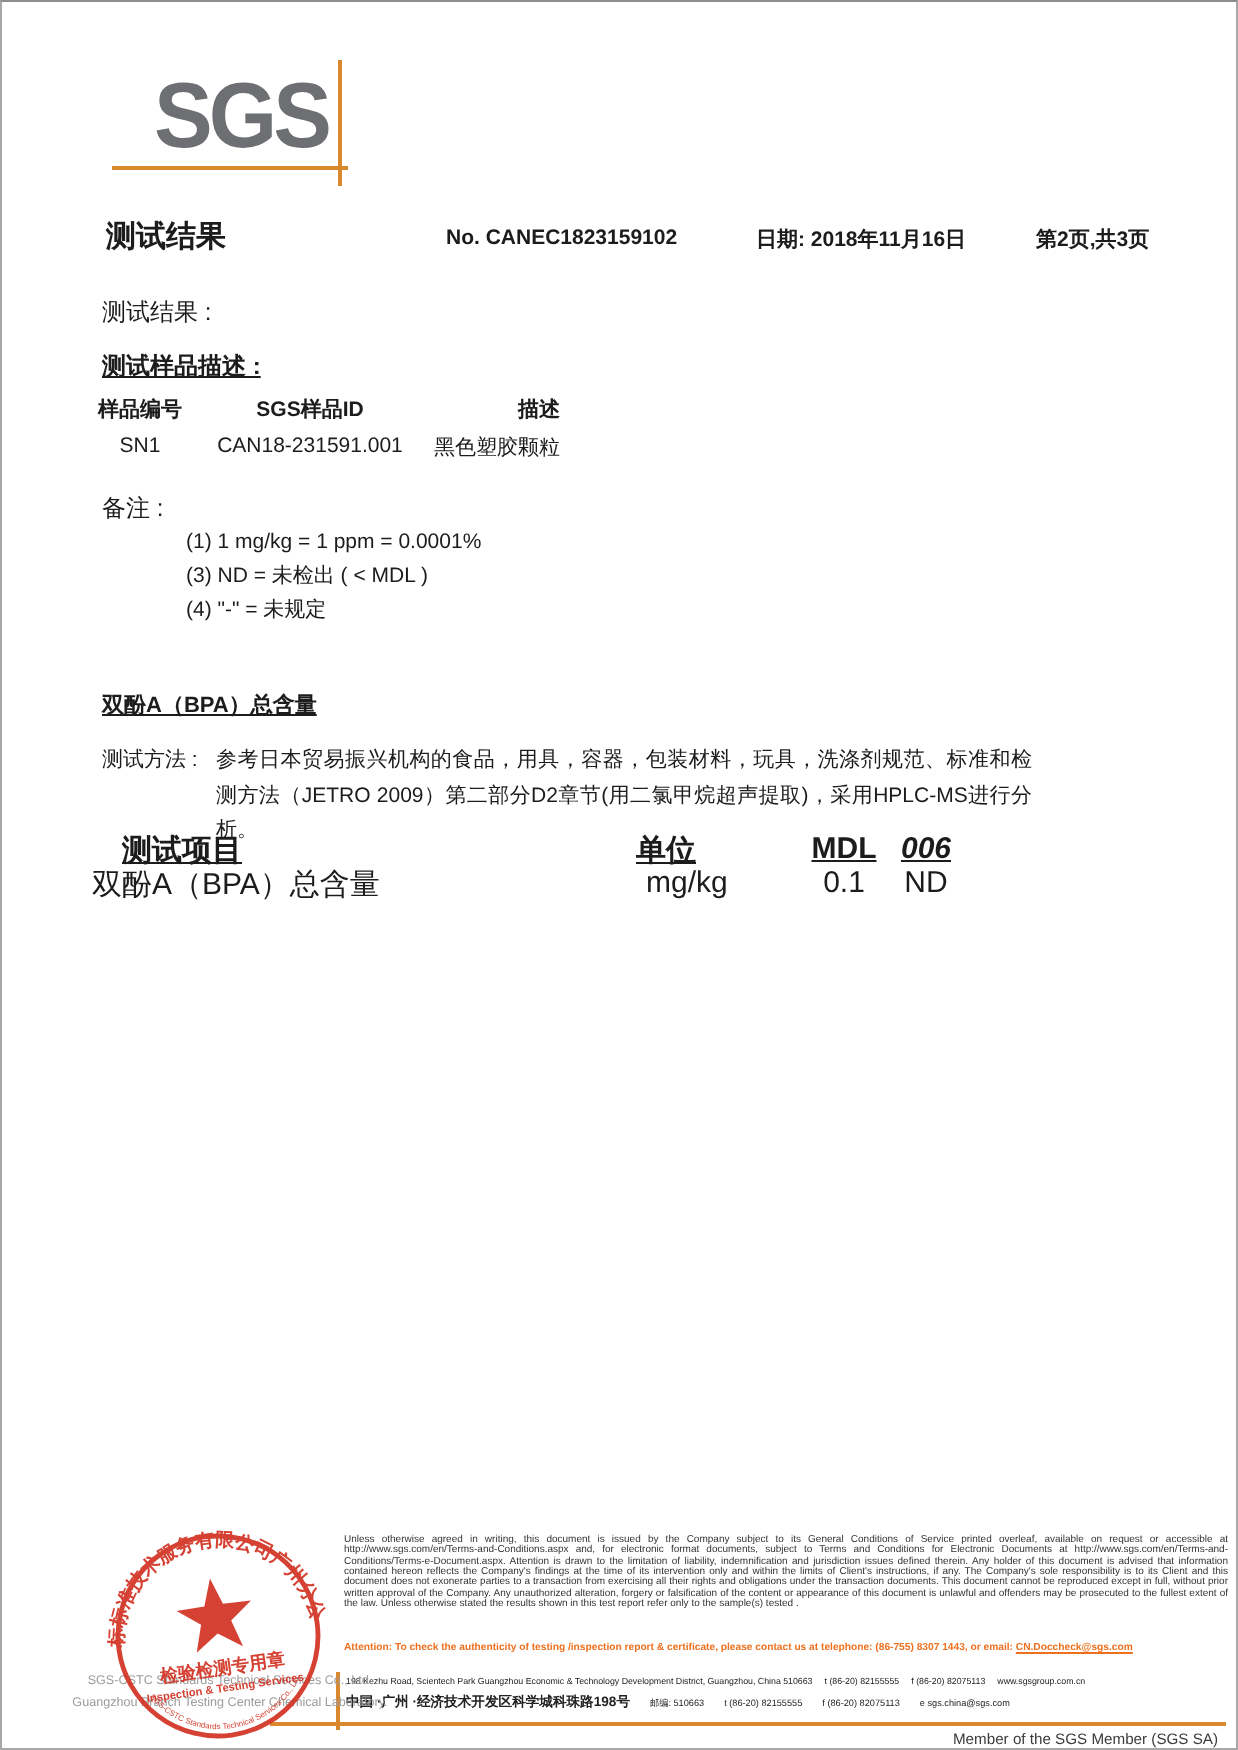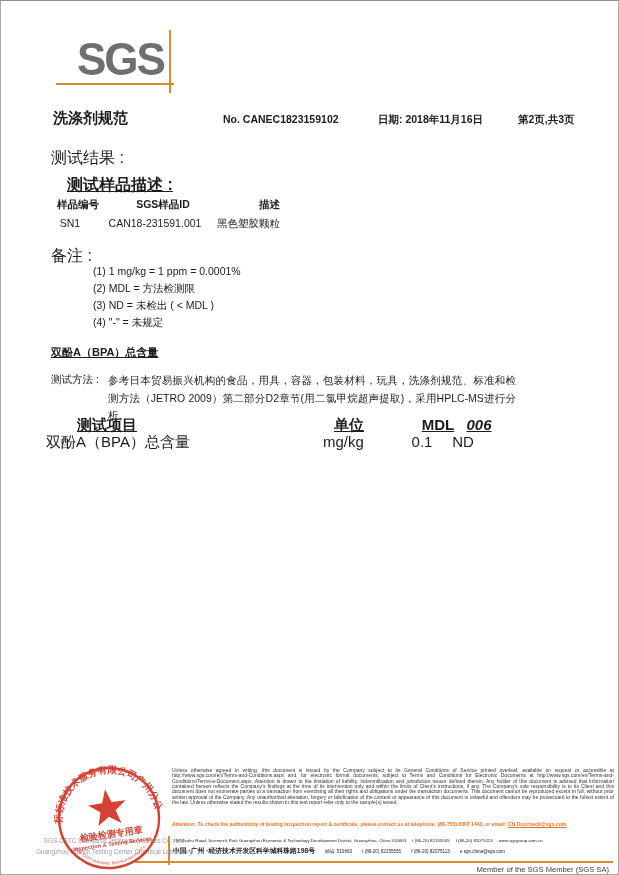--- a/index.html
+++ b/index.html
@@ -14,24 +14,24 @@
   .rule-v{position:absolute;left:168px;top:29px;width:2px;height:63px;background:#d9882e;}
 
   
   .report-title{position:absolute;left:52px;top:108px;font-size:15px;font-weight:bold;}
   .hdr{position:absolute;top:112px;font-size:10.5px;font-weight:bold;text-align:right;}
   .hdr-no{left:222px;}
   .hdr-date{left:377px;}
   .hdr-page{left:517px;}
 
   
-  .b{font-size:16px;}
+  .b{font-size:12px;}
   .lbl{position:absolute;left:50px;}
   .u{text-decoration:underline;}
-  .bold{font-weight:bold;margin-left:16px;}
+  .bold{font-weight:bold;}
 
   .sample-table{position:absolute;left:40px;top:197px;display:grid;
                 grid-template-columns:58px 112px auto;row-gap:5px;font-size:10.5px;}
   .sample-table .c{text-align:center;}
   .sample-table .l{text-align:right;padding-left:6px;}
 
   .notes{position:absolute;left:92px;top:262px;font-size:10.5px;line-height:17px;}
 
   .bpa-heading{position:absolute;left:50px;top:344px;font-size:11px;font-weight:bold;
                text-decoration:underline;}
@@ -62,41 +62,40 @@
 </style>
 </head>
 <body>
 
 <div class="page">
 
   <div class="logo-text">SGS</div>
   <div class="rule-h"></div>
   <div class="rule-v"></div>
 
-  <div class="report-title">洗涤剂规范</div>
+  <div class="report-title">测试结果</div>
   <div class="hdr hdr-no">No. CANEC1823159102</div>
   <div class="hdr hdr-date">日期: 2018年11月16日</div>
   <div class="hdr hdr-page">第2页,共3页</div>
 
   <div class="b lbl" style="top:147px">测试结果 :</div>
   <div class="b lbl bold u" style="top:174px">测试样品描述 :</div>
 
   <div class="sample-table">
     <div class="c bold">样品编号</div>
     <div class="c bold">SGS样品ID</div>
     <div class="l bold">描述</div>
     <div class="c">SN1</div>
     <div class="c">CAN18-231591.001</div>
     <div class="l">黑色塑胶颗粒</div>
   </div>
 
   <div class="b lbl" style="top:245px">备注 :</div>
   <div class="notes">
     <div>(1) 1 mg/kg = 1 ppm = 0.0001%</div>
-    <div>(2) MDL = 方法检测限</div>
     <div>(3) ND = 未检出 ( &lt; MDL )</div>
     <div>(4) "-" = 未规定</div>
   </div>
 
   <div class="bpa-heading">双酚A（BPA）总含量</div>
   <div class="method-label">测试方法 :</div>
   <div class="method-text">参考日本贸易振兴机构的食品，用具，容器，包装材料，玩具，洗涤剂规范、标准和检测方法（JETRO 2009）第二部分D2章节(用二氯甲烷超声提取)，采用HPLC-MS进行分析。</div>
 
   <div class="rt bold u" style="left:60px;top:415px">测试项目</div>
   <div class="rt bold u center" style="left:312px;top:415px;width:40px">单位</div>

